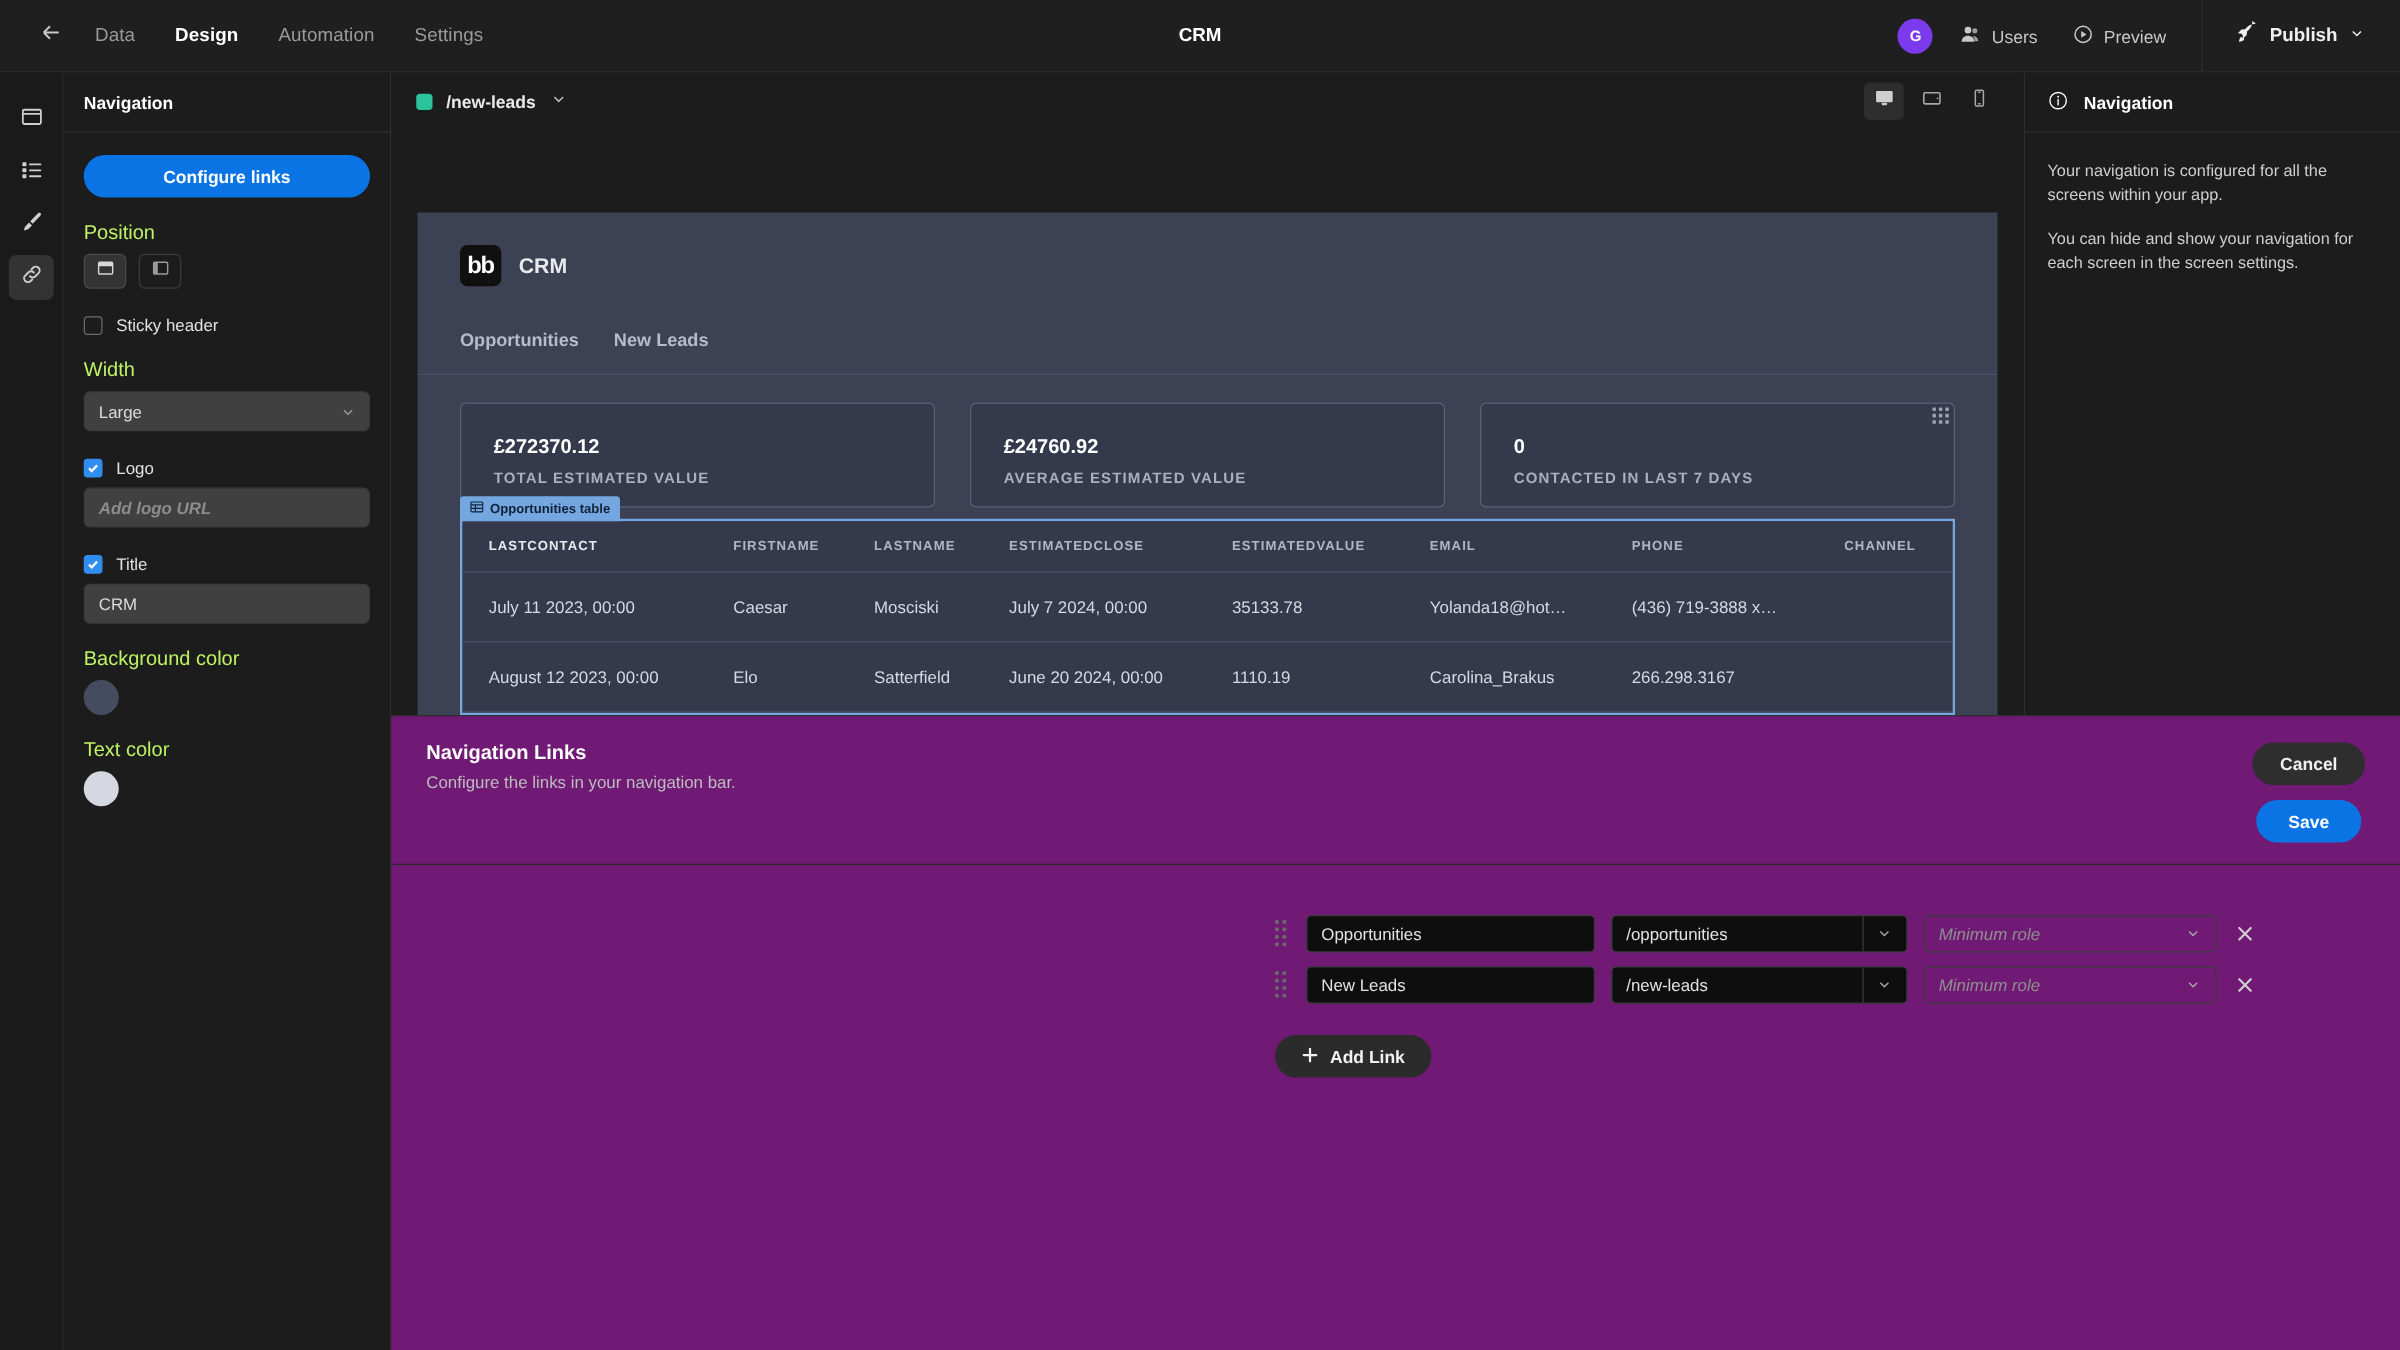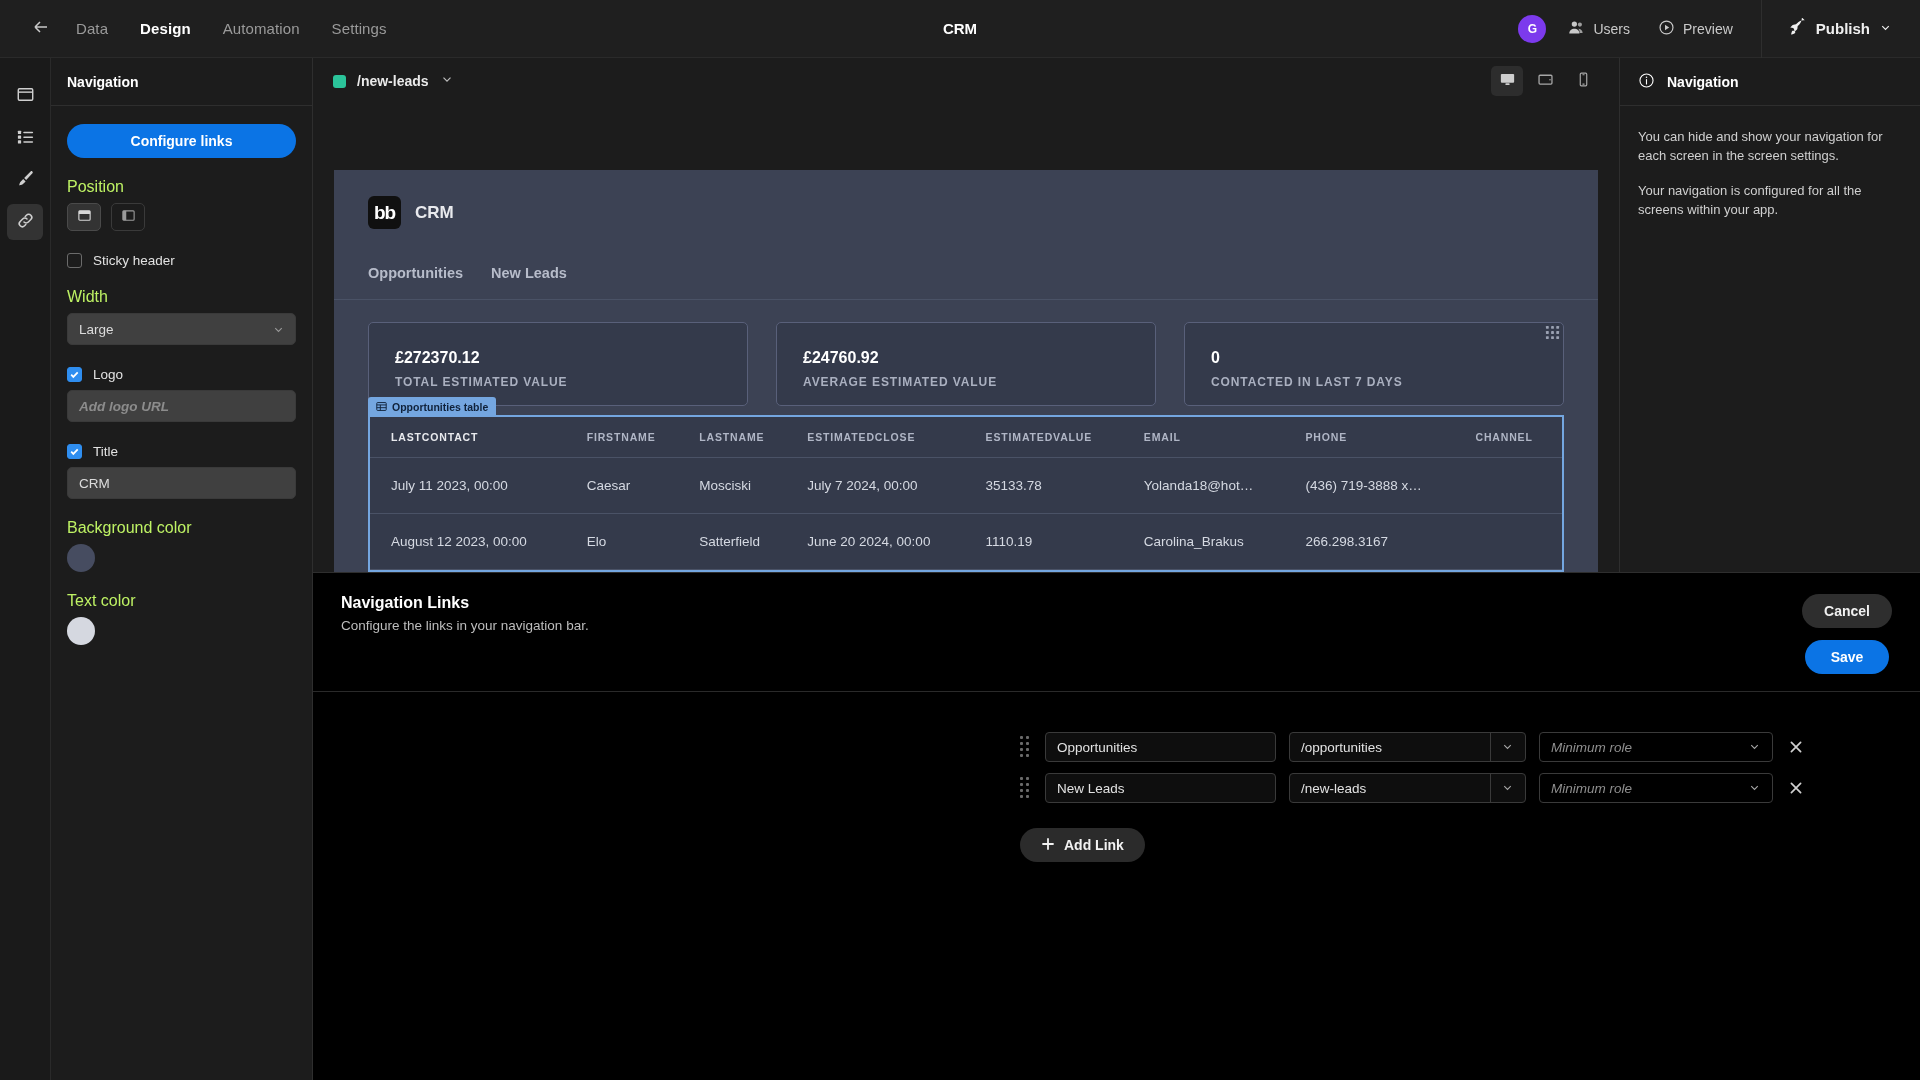--- a/index.html
+++ b/index.html
@@ -192,21 +192,21 @@
     height: 48px; display: flex; align-items: center; gap: 12px; padding: 0 18px;
     border-bottom: 1px solid #2e2e2e;
     font-size: 14px; font-weight: bold; color: #fff;
   }
   .rp-body { padding: 22px 18px; }
   .rp-para { font-size: 13px; line-height: 1.45; color: #cfcfcf; margin-bottom: 16px; }
 
   
   .drawer {
     position: absolute; left: 313px; right: 0; bottom: 0; top: 572px;
-    background: #000000; border-top: 1px solid #2e2e2e;
+    background: #701a75; border-top: 1px solid #2e2e2e;
     z-index: 10;
   }
   .drawer-head {
     display: flex; align-items: flex-start; padding: 21px 28px 17px 28px;
     border-bottom: 1px solid #2a2a2a;
   }
   .drawer-title { font-size: 16px; font-weight: bold; color: #fff; }
   .drawer-sub { font-size: 13.5px; color: #bdbdbd; margin-top: 6px; }
   .drawer-actions { margin-left: auto; display: flex; gap: 12px; align-items: center; flex-direction: column; }
   .btn-ghost {
@@ -561,22 +561,22 @@
     <span>
       <svg width="17" height="17" viewBox="0 0 20 20" fill="none" stroke="currentColor" stroke-width="1.3">
         <circle cx="10" cy="10" r="7.7"></circle>
         <path d="M10 9v5" stroke-linecap="round"></path>
         <circle cx="10" cy="6.3" r=".9" fill="currentColor" stroke="none"></circle>
       </svg>
     </span>
     <span>Navigation</span>
   </div>
   <div class="rp-body">
+    <p class="rp-para">Your navigation is configured for all the screens within your app.</p>
     <p class="rp-para">You can hide and show your navigation for each screen in the screen settings.</p>
-    <p class="rp-para">Your navigation is configured for all the screens within your app.</p>
   </div>
 </div>
 
 <div class="drawer">
   <div class="drawer-head">
     <div>
       <div class="drawer-title">Navigation Links</div>
       <div class="drawer-sub">Configure the links in your navigation bar.</div>
     </div>
     <div class="drawer-actions">

